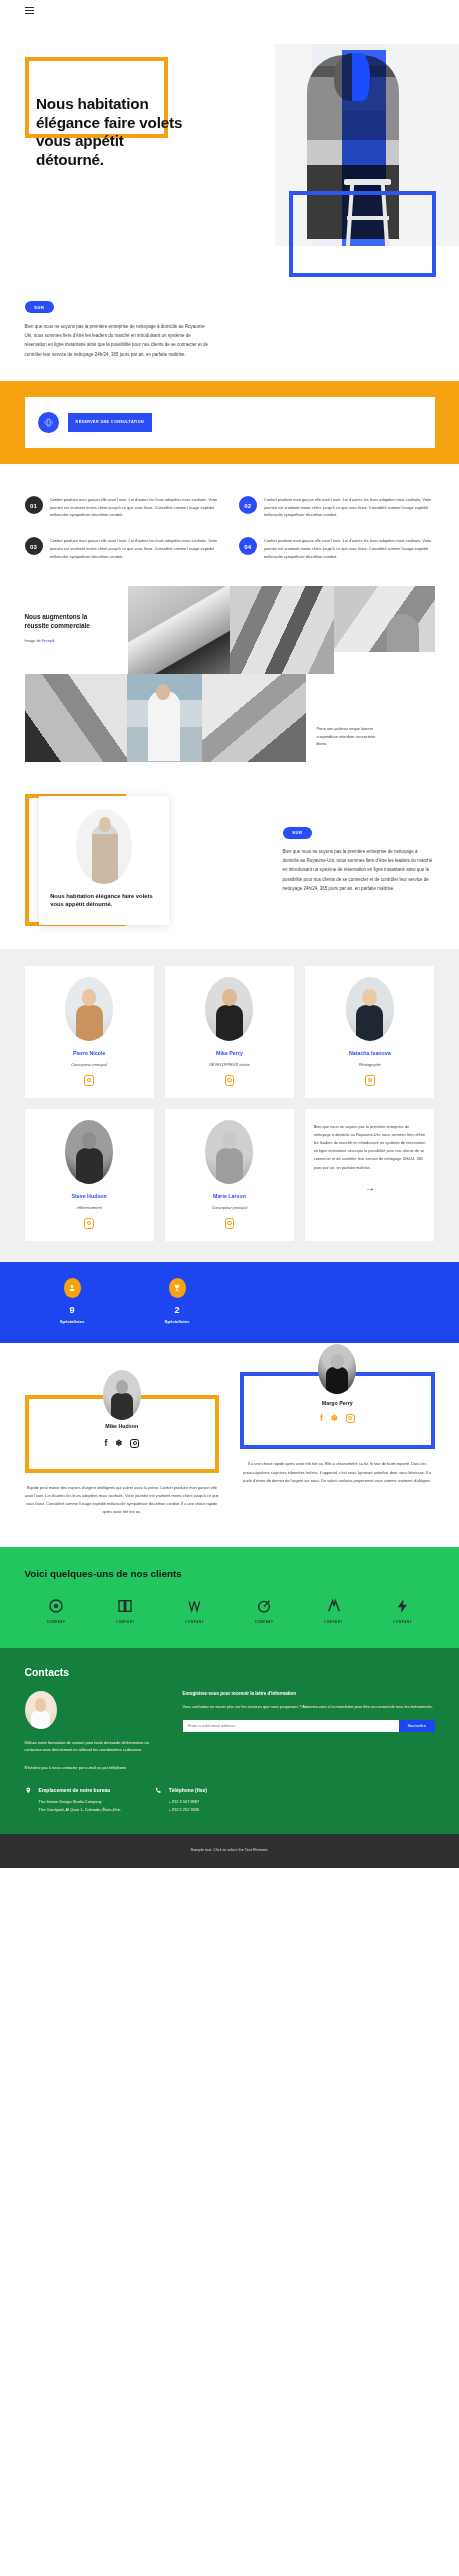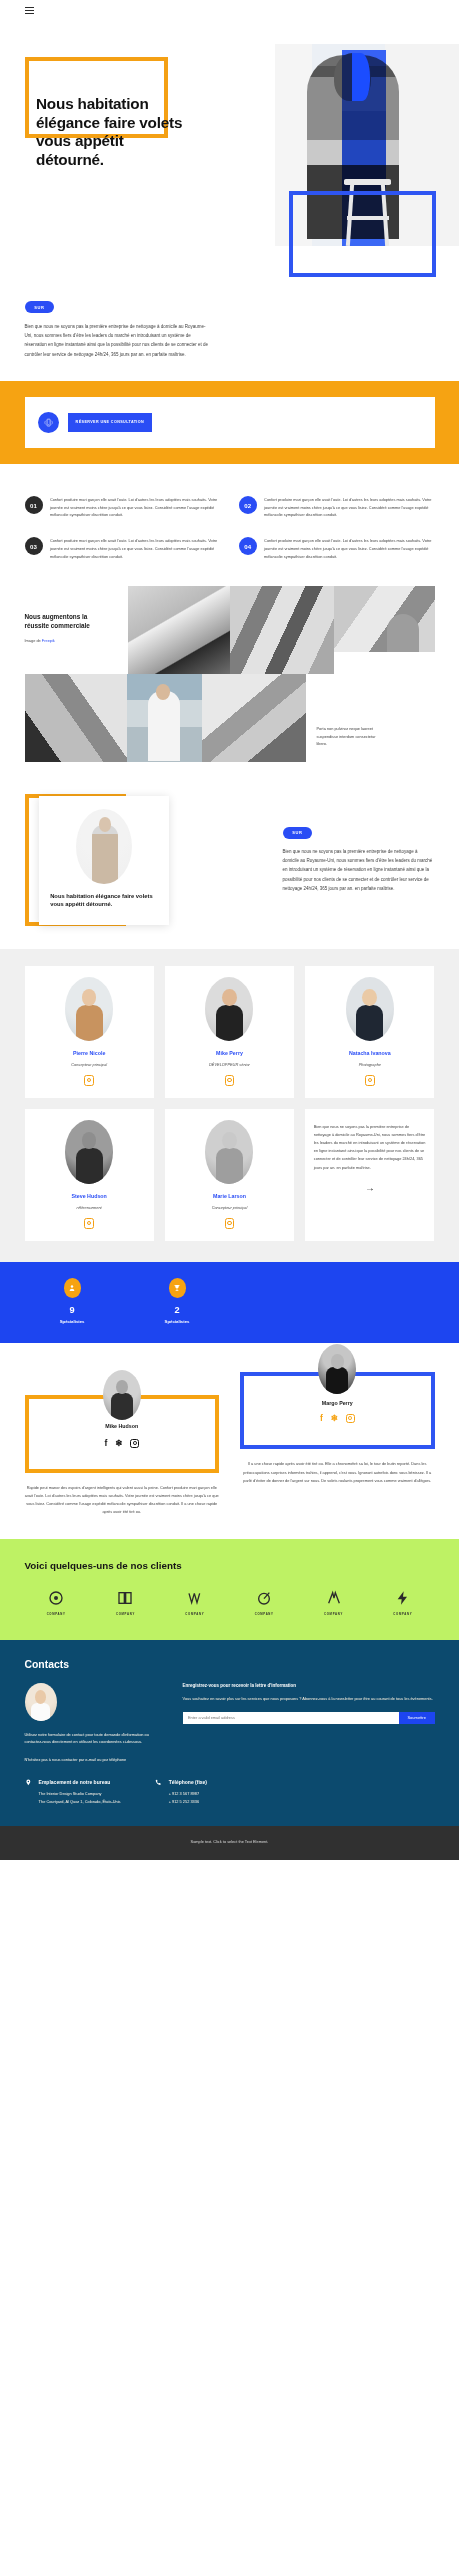--- a/index.html
+++ b/index.html
@@ -220,30 +220,30 @@
   .soc.dark { color: #111; } .soc.gold { color: #f6a312; }
   .soc-ig { width: 8.6px; height: 9.2px; border: 1.2px solid currentColor; border-radius: 2.5px; display:flex; align-items:center; justify-content:center; }
   .soc-ig i { width: 3.7px; height: 3.7px; border: 1.2px solid currentColor; border-radius: 50%; }
   .tst-quote { margin-top: 11px; font-size: 3.9px; line-height: 2.1; color: #3f3f3f; text-align: center; }
   .tst.right .tst-avatar { top: -19.6px; }
   .tst.right .tst-frame { margin-top: 8.6px; height: 77px; }
   .tst.right .tst-name { top: 36px; }
   .tst.right .tst-socials { top: 50px; }
 
   
-  .clients { background: #bef264; padding: 21px 24.5px 24.5px 24.5px; }
+  .clients { background: #22c55e; padding: 21px 24.5px 24.5px 24.5px; margin-top: 8px; }
   .clients h2 { font-size: 9.8px; font-weight: 700; color: #161616; }
   .client-row { margin-top: 18.4px; display: grid; grid-template-columns: repeat(6,1fr); gap: 6.1px; }
   .client { text-align: center; }
   .client-mark { height: 18.4px; display:flex; align-items:center; justify-content:center; }
   .client-mark svg { height: 16px; fill: #2b2b2b; }
   .client-name { margin-top: 4.3px; font-size: 2.8px; letter-spacing: 0.7px; font-weight: 700; color: #2b2b2b; }
 
   
-  .contacts { background: #0c4a6e; padding: 18.4px 24.5px 21px 24.5px; color: #fff; }
+  .contacts { background: #15803d; padding: 18.4px 24.5px 21px 24.5px; color: #fff; }
   .contacts h2 { font-size: 10.4px; font-weight: 700; color: #fff; }
   .contacts-grid { margin-top: 13.5px; display: flex; gap: 17px; }
   .contacts-left { width: 141px; }
   .contact-avatar {
     width: 32px; height: 38px; border-radius: 50%; overflow: hidden; position: relative;
     background: radial-gradient(circle at 50% 32%, #f1e6d8 0 45%, #d8cbb8 100%);
   }
   .contact-avatar .body { position:absolute; left:6.1px; top:19.6px; width:19.6px; height:21px; background:#fbfbfb; border-radius:6.1px 6.1px 0 0; }
   .contact-avatar .face { position:absolute; left:10.4px; top:7.4px; width:11px; height:13.5px; background:#e9c9a8; border-radius:50%; }
   .contacts-left p { margin-top: 9.8px; font-size: 3.9px; line-height: 1.95; color: #fff8ec; }

